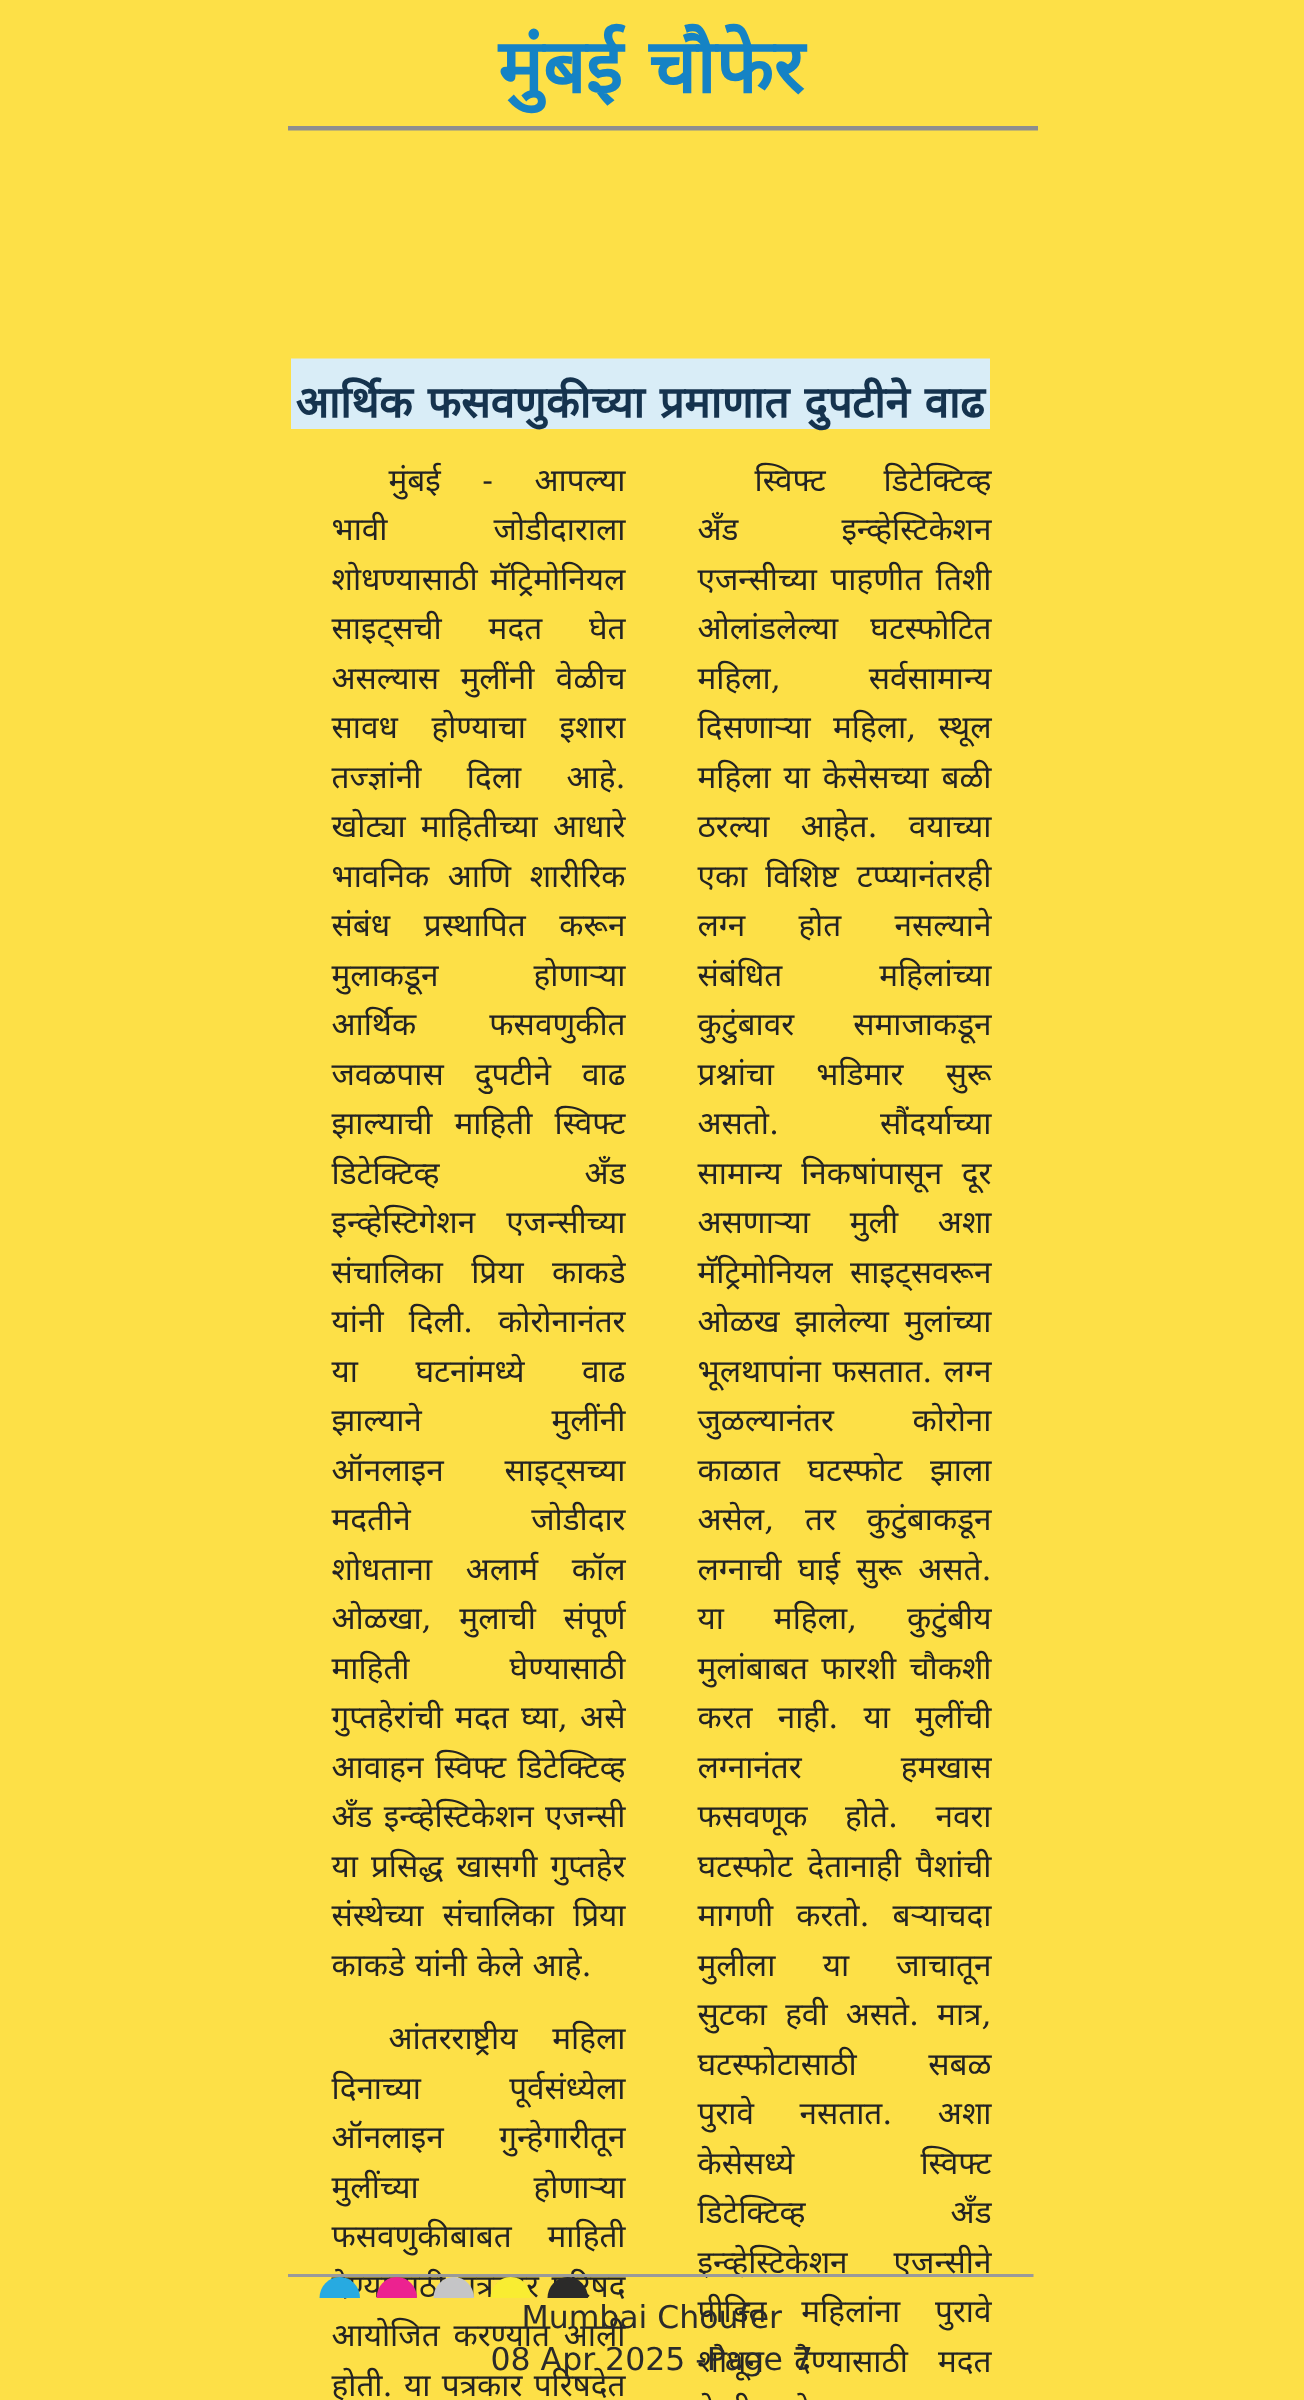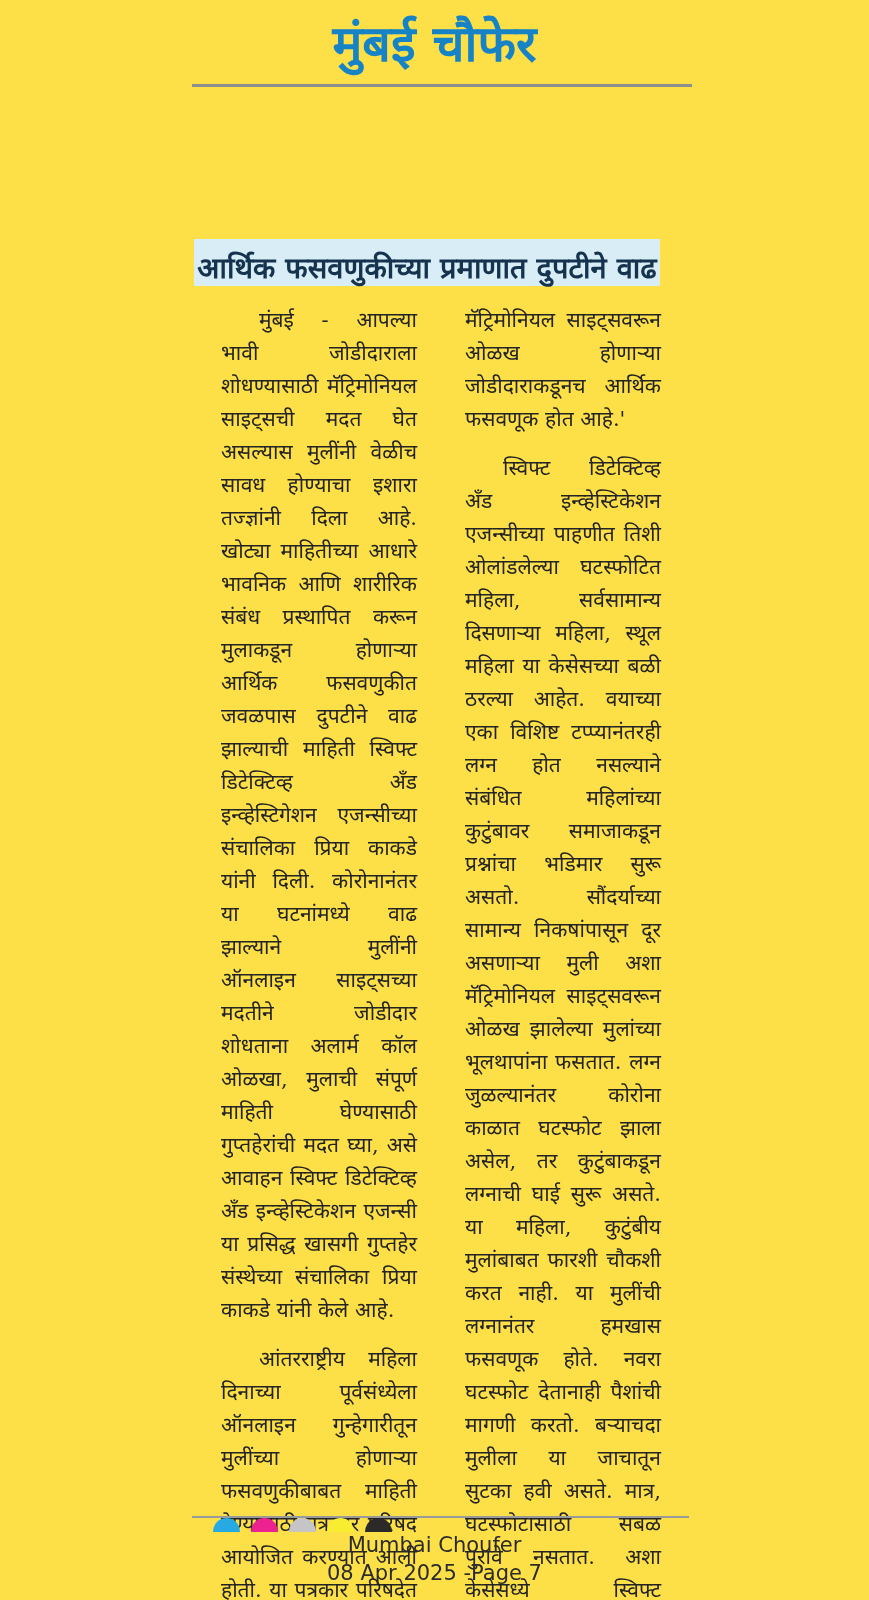--- a/index.html
+++ b/index.html
@@ -113,21 +113,20 @@
   <div class="subbar" style="background-color: rgb(217, 237, 247);">
     <span class="subbar-text">आर्थिक फसवणुकीच्या प्रमाणात दुपटीने वाढ</span>
   </div>
 
   <div class="body-columns">
     <div class="col">
       <p>मुंबई - आपल्या भावी जोडीदाराला शोधण्यासाठी मॅट्रिमोनियल साइट्सची मदत घेत असल्यास मुलींनी वेळीच सावध होण्याचा इशारा तज्ज्ञांनी दिला आहे. खोट्या माहितीच्या आधारे भावनिक आणि शारीरिक संबंध प्रस्थापित करून मुलाकडून होणाऱ्या आर्थिक फसवणुकीत जवळपास दुपटीने वाढ झाल्याची माहिती स्विफ्ट डिटेक्टिव्ह अँड इन्व्हेस्टिगेशन एजन्सीच्या संचालिका प्रिया काकडे यांनी दिली. कोरोनानंतर या घटनांमध्ये वाढ झाल्याने मुलींनी ऑनलाइन साइट्सच्या मदतीने जोडीदार शोधताना अलार्म कॉल ओळखा, मुलाची संपूर्ण माहिती घेण्यासाठी गुप्तहेरांची मदत घ्या, असे आवाहन स्विफ्ट डिटेक्टिव्ह अँड इन्व्हेस्टिकेशन एजन्सी या प्रसिद्ध खासगी गुप्तहेर संस्थेच्या संचालिका प्रिया काकडे यांनी केले आहे.</p>
       <p>आंतरराष्ट्रीय महिला दिनाच्या पूर्वसंध्येला ऑनलाइन गुन्हेगारीतून मुलींच्या होणाऱ्या फसवणुकीबाबत माहिती देण्यासाठी पत्रकार परिषद आयोजित करण्यात आली होती. या पत्रकार परिषदेत प्रिया काकडे यांनी सर्वांसमोर सद्यःस्थितीतील ऑनलाइन फसवणुकीबाबतचे भयावह सत्य सांगितले. 'मी गेली २० वर्षे या गुप्तहेर क्षेत्रात कार्यरत आहे. आम्ही घटस्फोट, विवाहबाह्य संबंध, खासगी तपास, आर्थिक फसवणुकीची प्रकरणे हाताळतो. आतापर्यंत तब्बल १ हजार ६० केसेसमध्ये पीडितांना न्याय मिळवून देण्यासाठी आमच्या संस्थेने मदत केली आहे. माझ्या संपूर्ण कारकिर्दीत कोरोनानंतरच्या केसेस हाताळताना एक विशिष्ट पॅटर्न मला प्रकर्षाने जाणवला. कोरोनानंतर घरगुती हिंसाचारात वाढ होत असल्याने अनेकांचे घटस्फोट झाले. तीन-चार वर्षांचा काळ सरल्यानंतर आता महिला लग्नाचा पुनर्विचार करू लागल्या आहेत. या महिलांची</p>
     </div>
     <div class="col">
-      <p class="no-indent">मॅट्रिमोनियल साइट्सवरून ओळख होणाऱ्या जोडीदाराकडूनच आर्थिक फसवणूक होत आहे.'</p>
       <p>स्विफ्ट डिटेक्टिव्ह अँड इन्व्हेस्टिकेशन एजन्सीच्या पाहणीत तिशी ओलांडलेल्या घटस्फोटित महिला, सर्वसामान्य दिसणाऱ्या महिला, स्थूल महिला या केसेसच्या बळी ठरल्या आहेत. वयाच्या एका विशिष्ट टप्प्यानंतरही लग्न होत नसल्याने संबंधित महिलांच्या कुटुंबावर समाजाकडून प्रश्नांचा भडिमार सुरू असतो. सौंदर्याच्या सामान्य निकषांपासून दूर असणाऱ्या मुली अशा मॅट्रिमोनियल साइट्सवरून ओळख झालेल्या मुलांच्या भूलथापांना फसतात. लग्न जुळल्यानंतर कोरोना काळात घटस्फोट झाला असेल, तर कुटुंबाकडून लग्नाची घाई सुरू असते. या महिला, कुटुंबीय मुलांबाबत फारशी चौकशी करत नाही. या मुलींची लग्नानंतर हमखास फसवणूक होते. नवरा घटस्फोट देतानाही पैशांची मागणी करतो. बऱ्याचदा मुलीला या जाचातून सुटका हवी असते. मात्र, घटस्फोटासाठी सबळ पुरावे नसतात. अशा केसेसध्ये स्विफ्ट डिटेक्टिव्ह अँड इन्व्हेस्टिकेशन एजन्सीने पीडित महिलांना पुरावे शोधून देण्यासाठी मदत केली आहे.</p>
       <p>एका केसबाबत उदाहरण देताना प्रिया काकडे म्हणाल्या की, संबंधित पीडितेने मॅट्रिमोनियल साइट्सवरून आपले लग्न जुळवले होते. घरातील परिस्थिती बेताची असल्याने कुटुंबीयांनी लग्नाला होकार दिला. लग्नानंतर त्यांना मुलगी झाली. कालांतराने पीडितेला आपला नवरा गे असल्याचे समजले. आपल्याला मुलीच्या वडिलांनी संपर्क केला. अशा केसेसची पोलिसांकडून चौकशी होत नाही, याबद्दल त्यांना कल्पना आली होती. पीडितेला नवऱ्यापासून घटस्फोट हवा होता. आम्ही न्यायालयासमोर सबळ पुरावे सादर केले. पीडितेला पोटगी मिळाली आणि मुलीचा ताबाही मिळाला.</p>
     </div>
   </div>
 
   <div class="rule-bottom"></div>
 
   <div class="print-marks">
     <div class="mark" style="background-color: rgb(39, 170, 225);"></div>
     <div class="mark" style="background-color: rgb(236, 34, 144);"></div>

